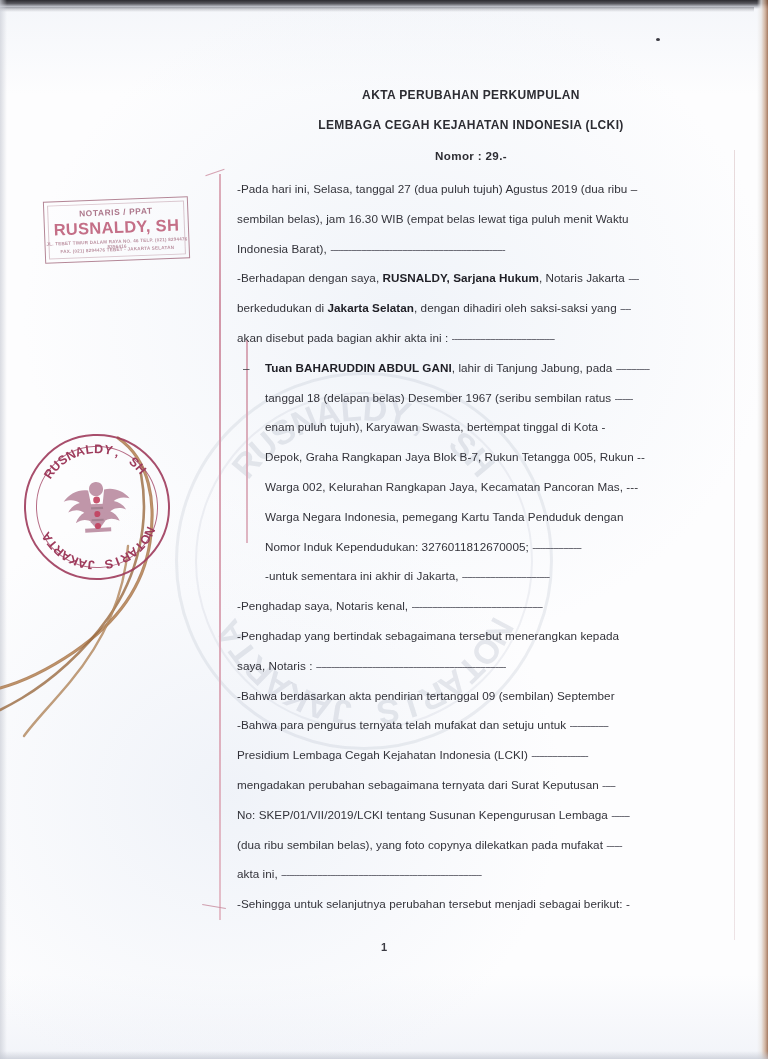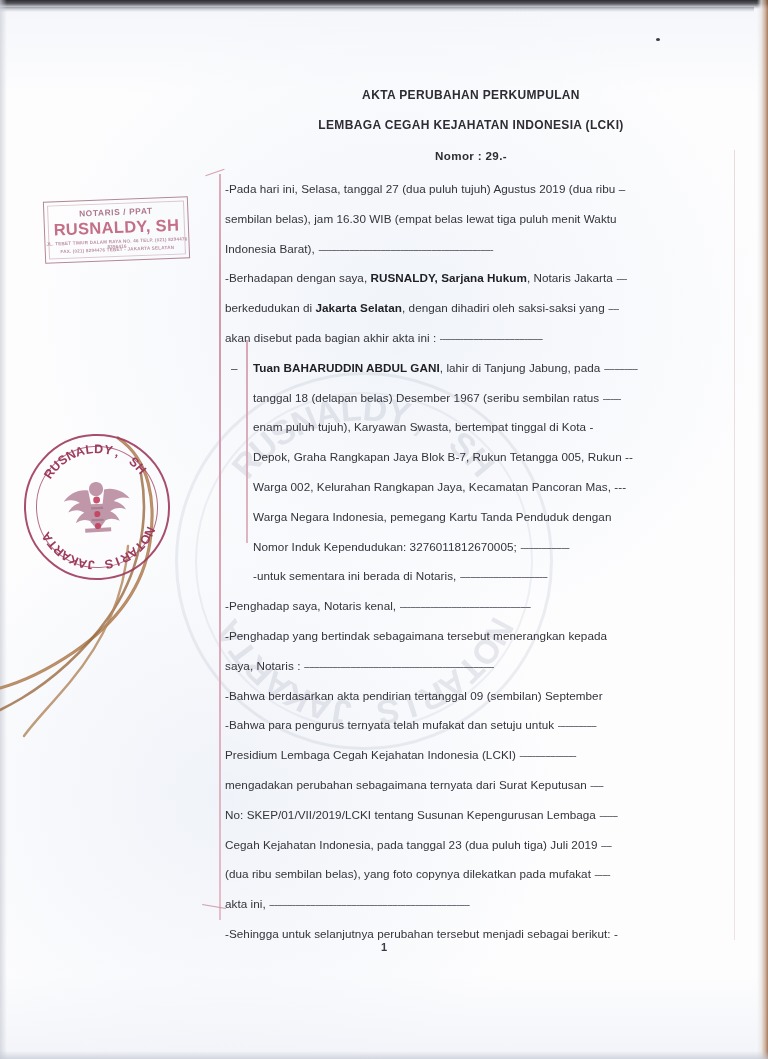--- a/index.html
+++ b/index.html
@@ -129,20 +129,21 @@
   }
   .ln{
     position:relative;
     height:29.8px;
     line-height:29.8px;
     font-family:"Liberation Sans",sans-serif;
     font-size:11.7px;
     color:#33333a;
     white-space:nowrap;
     letter-spacing:.05px;
+    margin-left:12px;
   }
   .ln.indent{padding-left:28px;}
   .ln .b{font-weight:700;color:#1f1f26;}
   .ln .lead{
     color:#5a5a64;
     letter-spacing:-1.1px;
     font-size:11px;
   }
   .ln .dash-bullet{
     position:absolute;left:6px;font-weight:400;color:#33333a;
@@ -353,30 +354,29 @@
         <div class="ln"><span>-Berhadapan dengan saya, </span><span class="b">RUSNALDY, Sarjana Hukum</span><span>, Notaris Jakarta </span><span class="lead">----</span></div>
         <div class="ln"><span>berkedudukan di </span><span class="b">Jakarta Selatan</span><span>, dengan dihadiri oleh saksi-saksi yang </span><span class="lead">----</span></div>
         <div class="ln"><span>akan disebut pada bagian akhir akta ini : </span><span class="lead">----------------------------------------</span></div>
         <div class="ln indent"><span class="dash-bullet">–</span><span class="b">Tuan BAHARUDDIN ABDUL GANI</span><span>, lahir di Tanjung Jabung, pada </span><span class="lead">-------------</span></div>
         <div class="ln indent"><span>tanggal 18 (delapan belas) Desember 1967 (seribu sembilan ratus </span><span class="lead">-------</span></div>
         <div class="ln indent"><span>enam puluh tujuh), Karyawan Swasta, bertempat tinggal di Kota -</span></div>
         <div class="ln indent"><span>Depok, Graha Rangkapan Jaya Blok B-7, Rukun Tetangga 005, Rukun --</span></div>
         <div class="ln indent"><span>Warga 002, Kelurahan Rangkapan Jaya, Kecamatan Pancoran Mas, ---</span></div>
         <div class="ln indent"><span>Warga Negara Indonesia, pemegang Kartu Tanda Penduduk dengan</span></div>
         <div class="ln indent"><span>Nomor Induk Kependudukan: 3276011812670005; </span><span class="lead">-------------------</span></div>
-        <div class="ln indent"><span>-untuk sementara ini berada di Notaris, </span><span class="lead">----------------------------------</span></div>
+        <div class="ln indent"><span>-untuk sementara ini akhir di Jakarta, </span><span class="lead">----------------------------------</span></div>
         <div class="ln"><span>-Penghadap saya, Notaris kenal, </span><span class="lead">---------------------------------------------------</span></div>
         <div class="ln"><span>-Penghadap yang bertindak sebagaimana tersebut menerangkan kepada</span></div>
         <div class="ln"><span>saya, Notaris : </span><span class="lead">--------------------------------------------------------------------------</span></div>
         <div class="ln"><span>-Bahwa berdasarkan akta pendirian tertanggal 09 (sembilan) September</span></div>
         <div class="ln"><span>-Bahwa para pengurus ternyata telah mufakat dan setuju untuk </span><span class="lead">---------------</span></div>
         <div class="ln"><span>Presidium Lembaga Cegah Kejahatan Indonesia (LCKI) </span><span class="lead">----------------------</span></div>
         <div class="ln"><span>mengadakan perubahan sebagaimana ternyata dari Surat Keputusan </span><span class="lead">-----</span></div>
         <div class="ln"><span>No: SKEP/01/VII/2019/LCKI tentang Susunan Kepengurusan Lembaga </span><span class="lead">-------</span></div>
-        <div class="ln"><span>Cegah Kejahatan Indonesia, pada tanggal 23 (dua puluh tiga) Juli 2019 </span><span class="lead">----</span></div>
         <div class="ln"><span>(dua ribu sembilan belas), yang foto copynya dilekatkan pada mufakat </span><span class="lead">------</span></div>
         <div class="ln"><span>akta ini, </span><span class="lead">------------------------------------------------------------------------------</span></div>
         <div class="ln"><span>-Sehingga untuk selanjutnya perubahan tersebut menjadi sebagai berikut: -</span></div>
       </div>
 
     <div class="pagenum">1</div>
   </div>
 
   <div class="speck" style="left:656px;top:38px;width:4px;height:3px;"></div>
   <div class="speck" style="left:355px;top:548px;width:2px;height:2px;opacity:.5;"></div>

